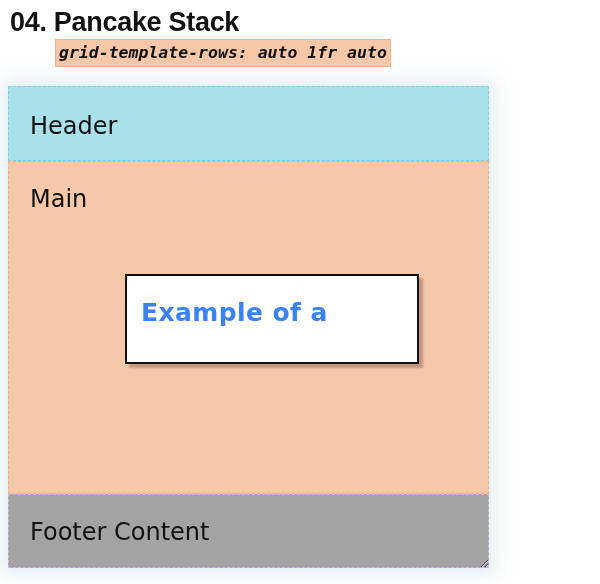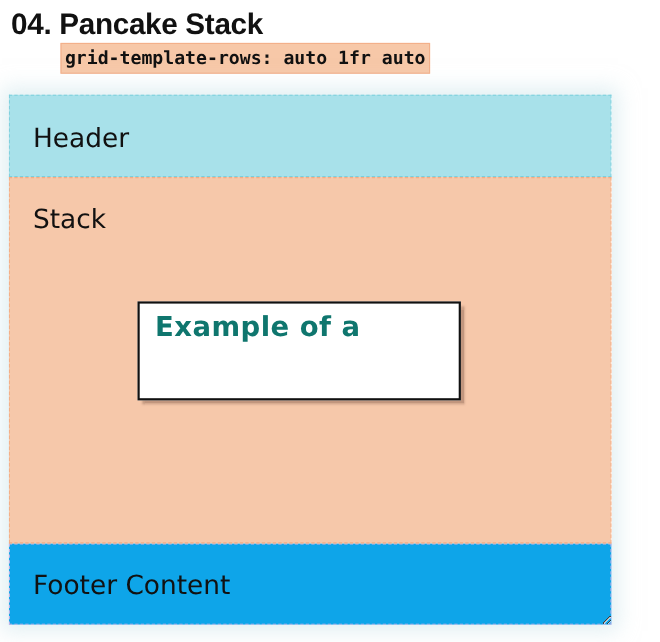--- a/index.html
+++ b/index.html
@@ -6,58 +6,58 @@
   body { width: 600px; height: 584px; position: relative; overflow: hidden; font-family: "DejaVu Sans", sans-serif; }
   .title {
     position: absolute; left: 8px; top: 4px;
     font-family: "Liberation Sans", sans-serif; font-weight: bold;
     font-size: 27px; color: #111; letter-spacing: -0.3px; margin: 2px; line-height: 32px;
   }
   .code {
     position: absolute; left: 55px; top: 39px;
     background: #f7c8a8; border: 1px solid #f3b08a;
     font-family: "DejaVu Sans Mono", monospace; font-weight: bold; font-size: 16.5px;
-    color: #111; padding: 2px 3px; line-height: 22px;
+    color: #111; padding: 2px 3px; line-height: 22px; font-style: italic;
   }
   .parent {
-    position: absolute; left: 8px; top: 86px; width: 548px; height: 482px;
+    position: absolute; left: 8px; top: 86px; width: 481px; height: 482px;
     display: grid; grid-template-rows: auto 1fr auto;
     box-shadow: 0 0 18px 6px rgba(200, 225, 232, 0.55);
     resize: both; overflow: hidden;
   }
   .section { box-sizing: border-box; padding: 0 21px; font-size: 24px; color: #111; }
   .header { background: #a8e1ea; border: 1px dashed #7ccfdc; height: 75px; line-height: 78px; }
   .main { background: #f6c8aa; border: 1px dashed #f3ac84; border-top: 1px dashed #f3ac84; position: relative; }
   .main-label { position: absolute; left: 21px; top: 22px; line-height: 30px; }
-  .footer { background: #0ea5e9; border: 1px dashed #d2b4e6; height: 74px; line-height: 74px; }
+  .footer { background: #a3a3a3; border: 1px dashed #d2b4e6; height: 74px; line-height: 74px; }
   .callout {
     position: absolute; left: 116px; top: 112px; width: 294px; height: 90px;
     background: #ffffff; border: 2px solid #111;
     box-shadow: 4px 4px 2px rgba(150, 110, 90, 0.55);
     box-sizing: border-box;
     font-family: "DejaVu Sans", sans-serif; font-weight: bold; font-size: 25px;
-    color: #0f766e; padding: 4px 14px; line-height: 33px; letter-spacing: 0.4px;
+    color: #3b82f6; padding: 20px 14px; line-height: 33px; letter-spacing: 0.4px;
   }
   .resize-handle {
     position: absolute; right: 1px; bottom: 1px; width: 7px; height: 7px;
     background: linear-gradient(135deg, transparent 45%, #999 45%, #999 55%, transparent 55%, transparent 75%, #999 75%, #999 85%, transparent 85%);
   }
 </style>
 </head>
 <body>
 
 <h1 class="title">04. Pancake Stack</h1>
 <div class="code">grid-template-rows: auto 1fr auto</div>
 
 <div class="parent">
   <div class="section header">
     <span>Header</span>
   </div>
   <div class="section main">
-    <span class="main-label">Stack</span>
+    <span class="main-label">Main</span>
     <div class="callout">
       <div>Example of a</div>
     </div>
   </div>
   <div class="section footer">
     <span>Footer Content</span>
   </div>
   <div class="resize-handle"></div>
 </div>
 

